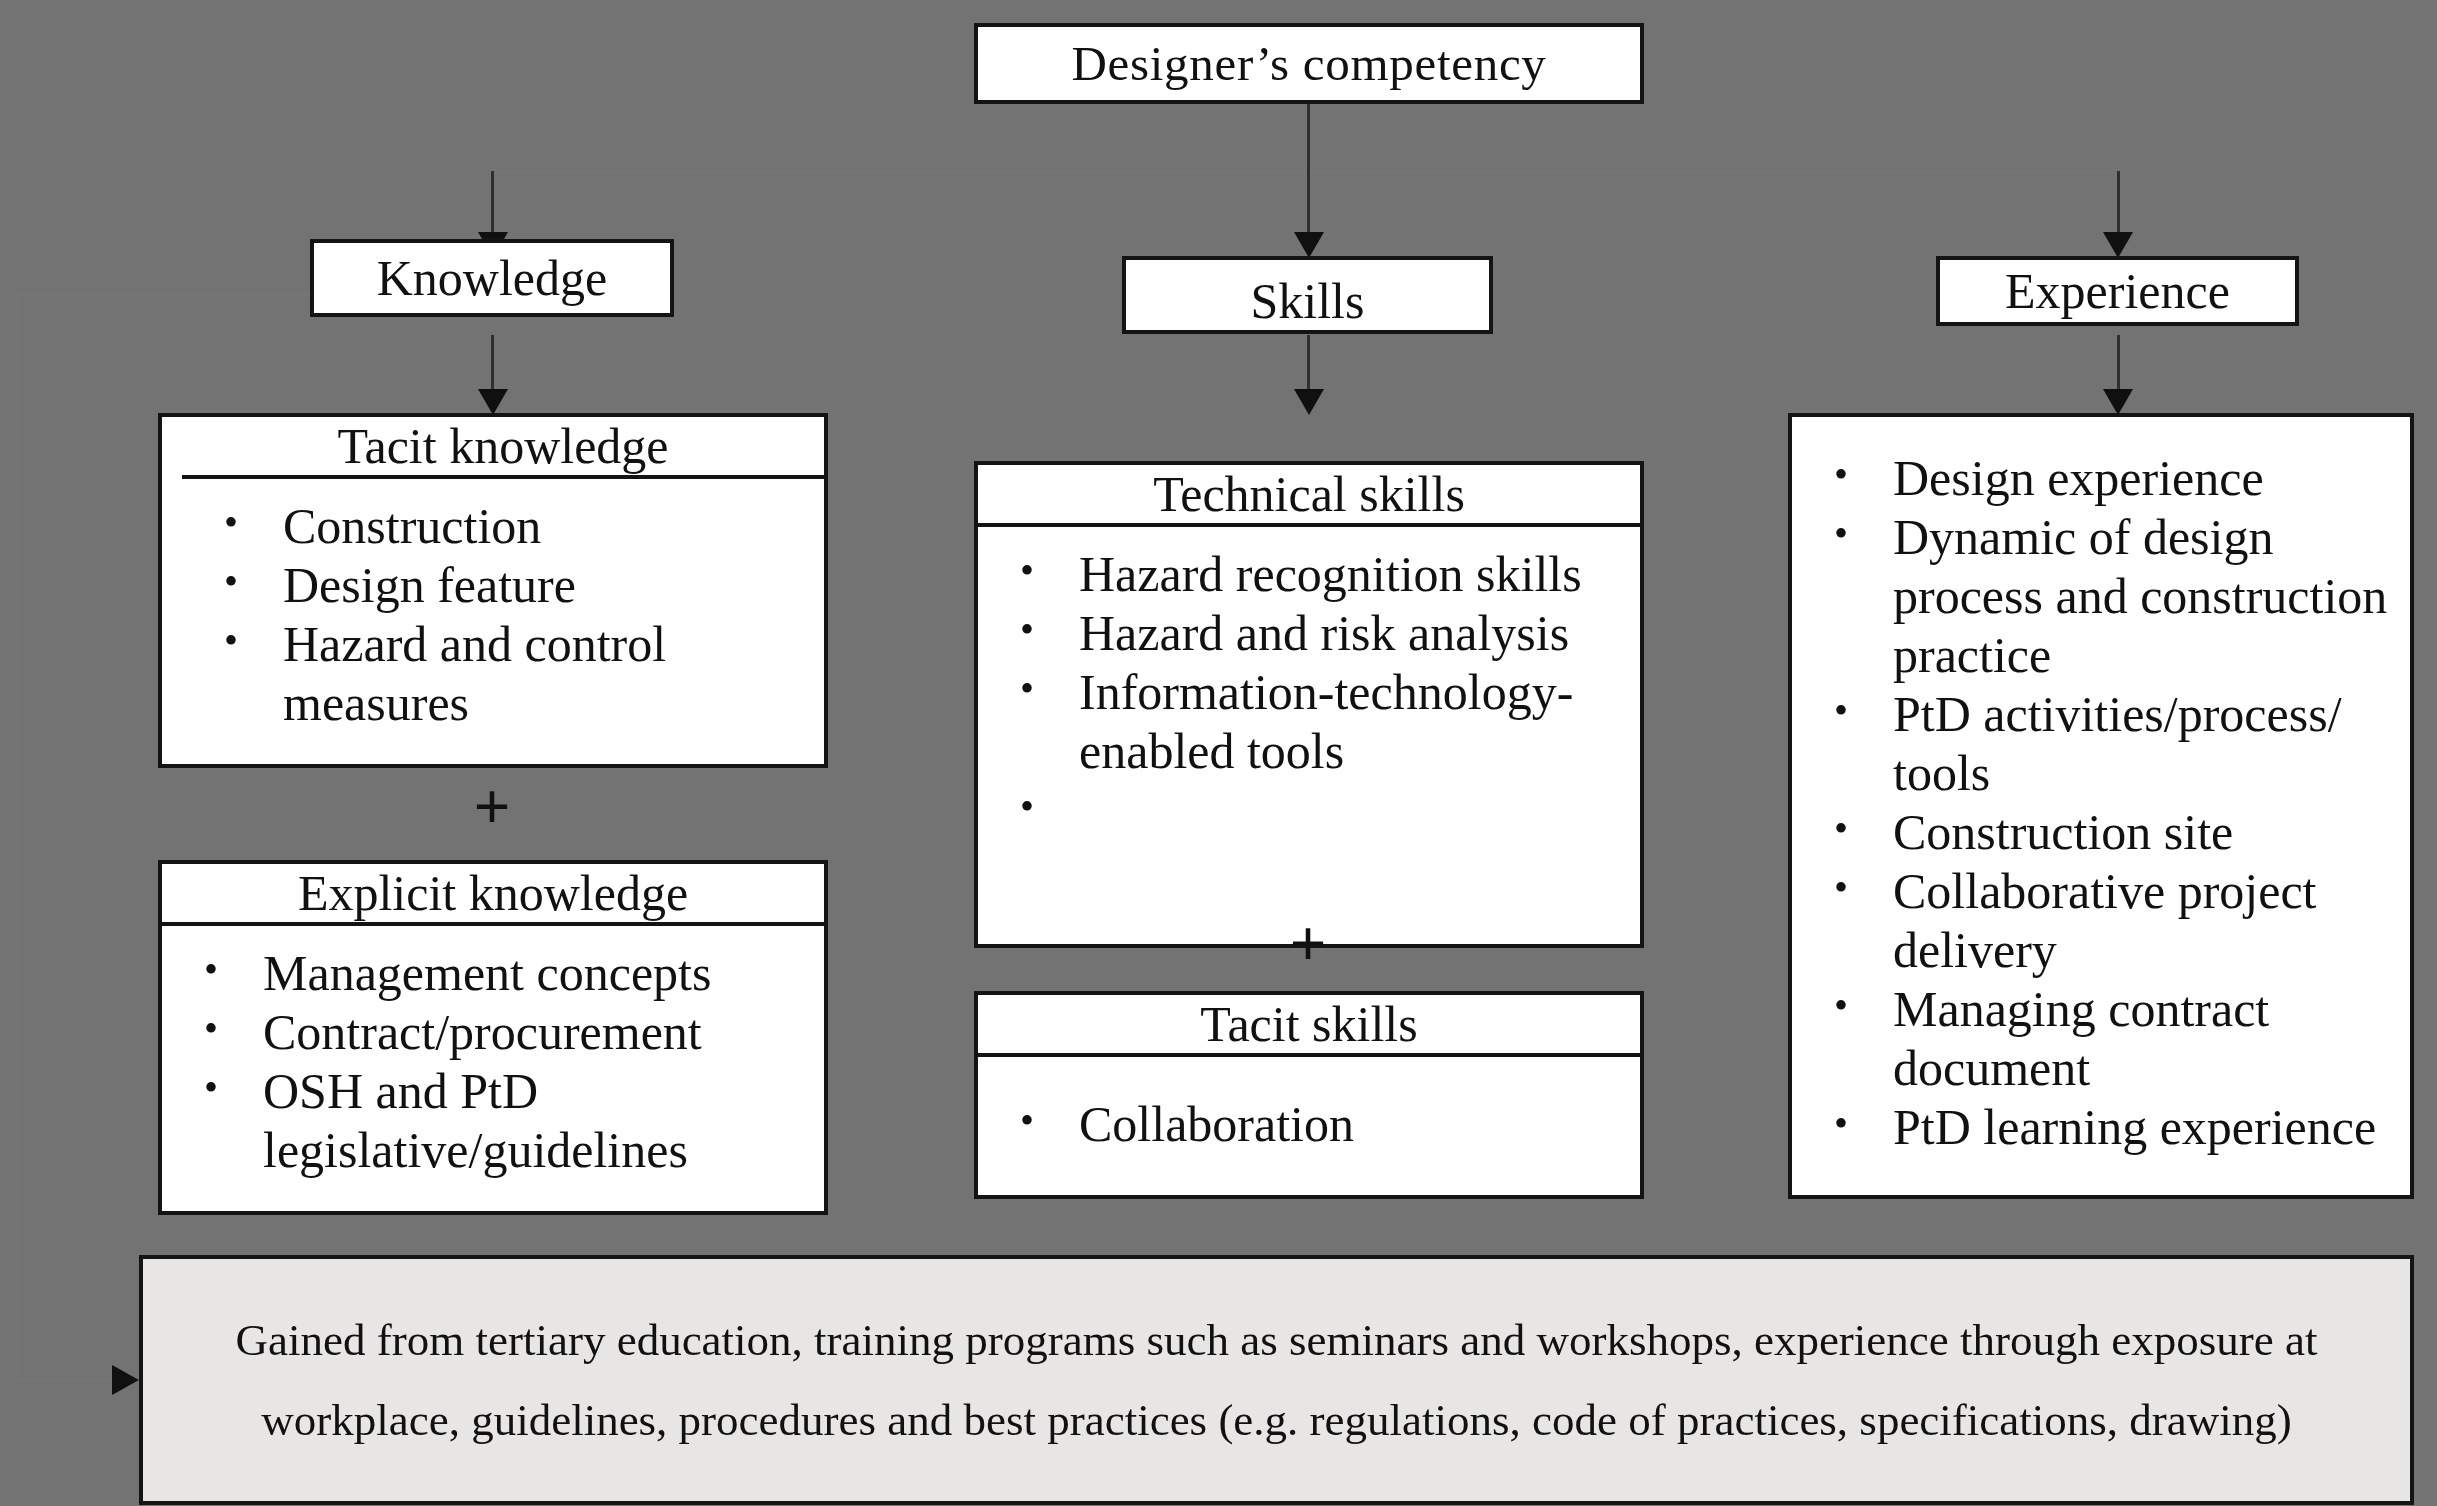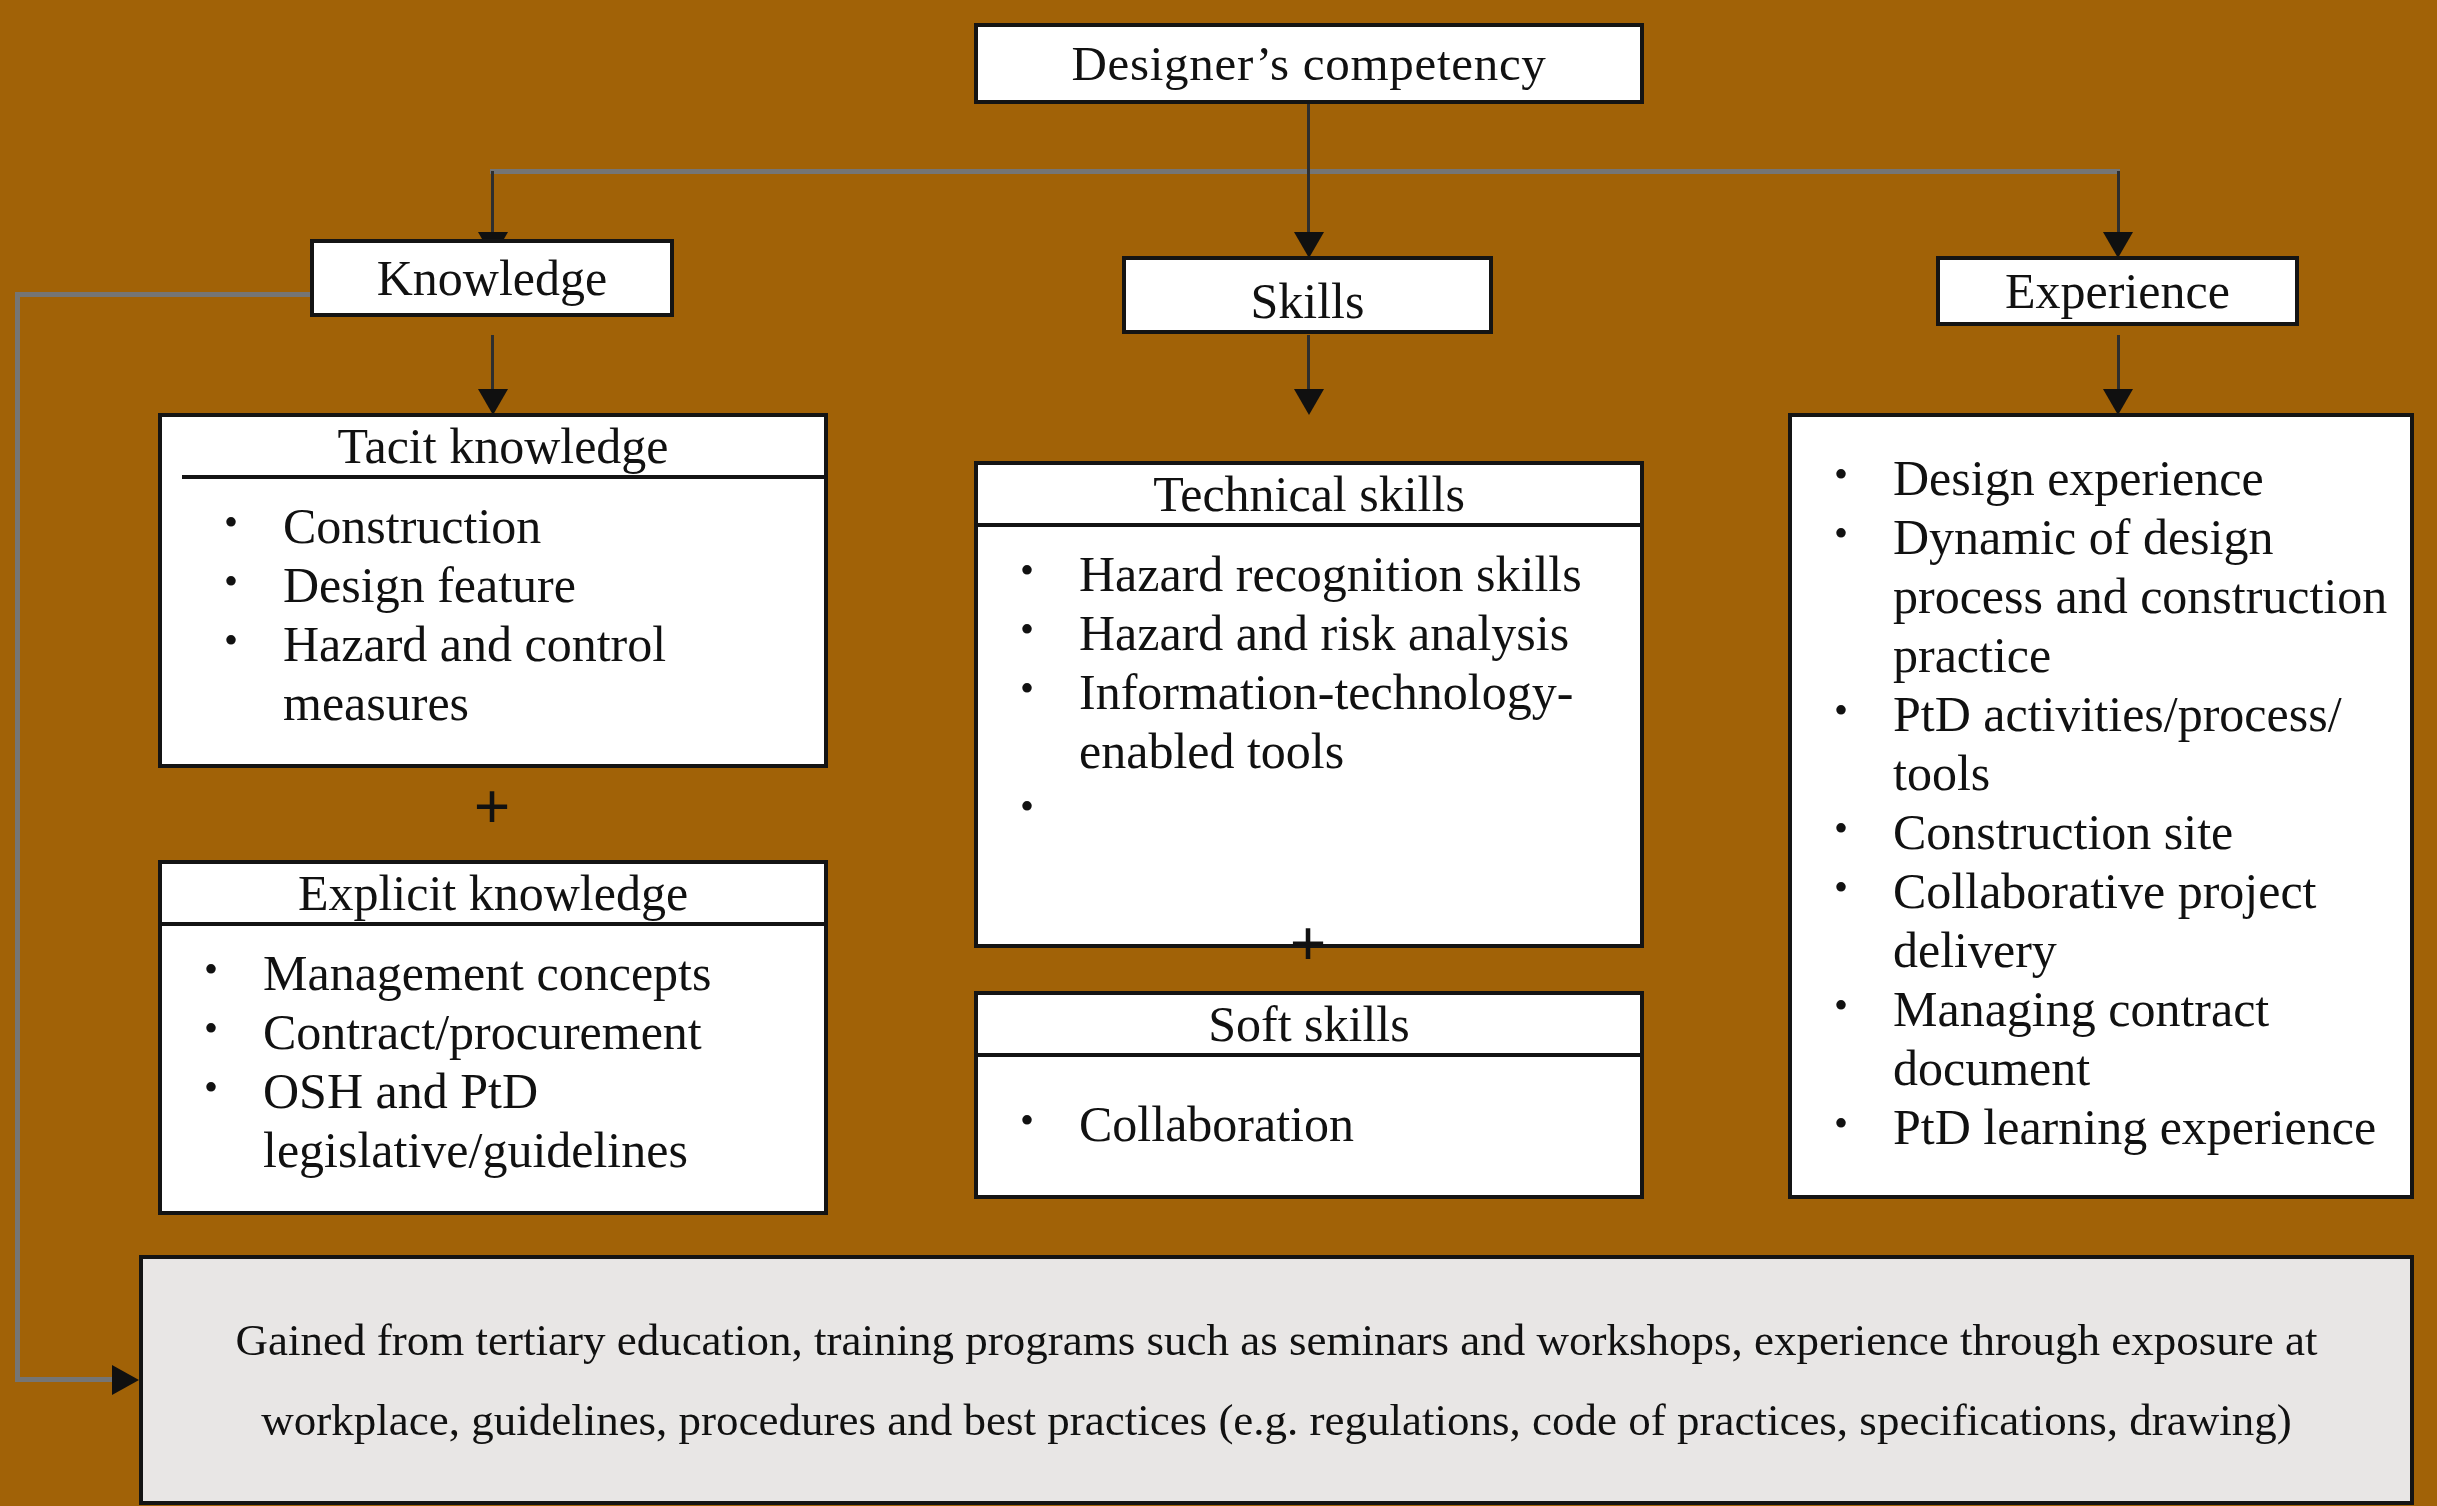--- a/index.html
+++ b/index.html
@@ -1,17 +1,17 @@
 <!DOCTYPE html>
 <html style="font-size:10.8px"><head>
 <meta charset="utf-8">
 <style>
   html,body{margin:0;padding:0;background:#ffffff;}
   .canvas{
-    position:relative;width:2438px;height:1507px;background:#a16207;
+    position:relative;width:2438px;height:1507px;background:#737373;
     font-family:"Liberation Serif","DejaVu Serif",serif;color:#111;
   }
   .box{position:absolute;background:#fff;border:4px solid #141414;box-sizing:border-box;}
   .flexc{display:flex;align-items:center;justify-content:center;}
   .toplabel{font-size:49px;letter-spacing:0.7px;}
   .headerlabel{font-size:50px;}
   .section-title{
     height:62px;border-bottom:4px solid #141414;display:flex;align-items:center;justify-content:center;
     font-size:50px;box-sizing:border-box;
   }
@@ -104,21 +104,21 @@
       <li><span class="dot">•</span><span>Hazard recognition skills</span></li>
       <li><span class="dot">•</span><span>Hazard and risk analysis</span></li>
       <li><span class="dot">•</span><span>Information-technology-enabled tools</span></li>
       <li><span class="dot">•</span></li>
     </ul>
   </div>
 
   <div class="plus" style="left:1308px;top:944px;">+</div>
 
   <div class="box soft-box" style="left:974px;top:991px;width:670px;height:208px;">
-    <div class="section-title">Soft skills</div>
+    <div class="section-title">Tacit skills</div>
     <ul class="bullets">
       <li><span class="dot">•</span><span>Collaboration</span></li>
     </ul>
   </div>
 
   <div class="box exp-box" style="left:1788px;top:413px;width:626px;height:786px;">
     <ul class="bullets">
       <li><span class="dot">•</span><span>Design experience</span></li>
       <li><span class="dot">•</span><span>Dynamic of design process and construction practice</span></li>
       <li><span class="dot">•</span><span>PtD activities/process/ tools</span></li>

